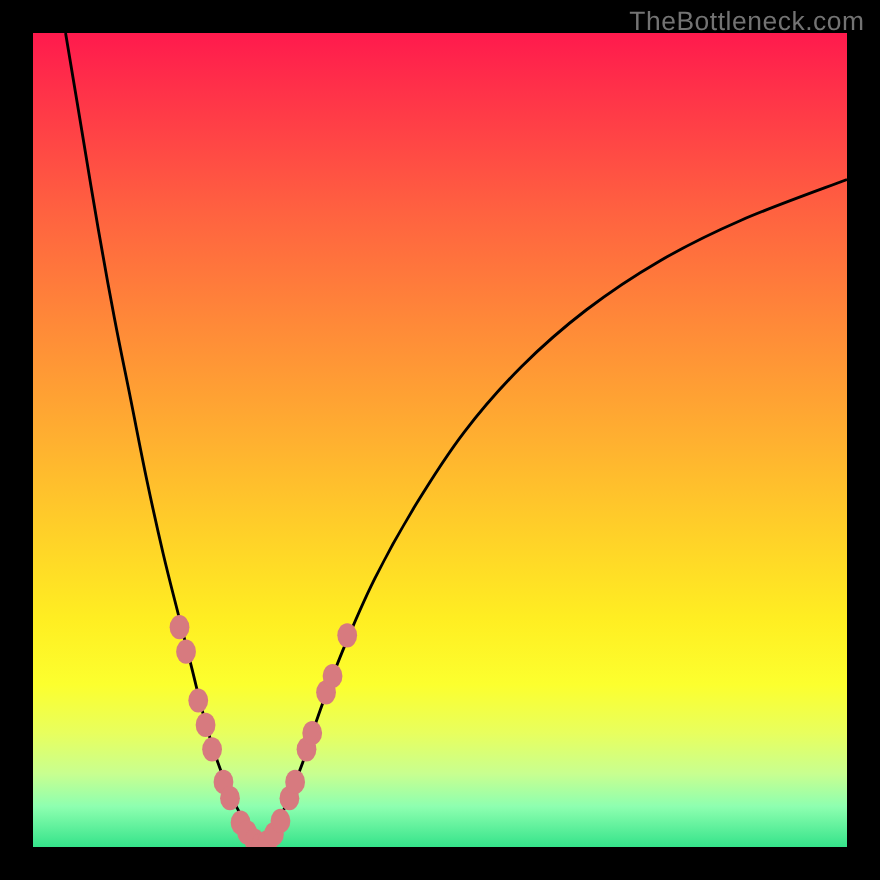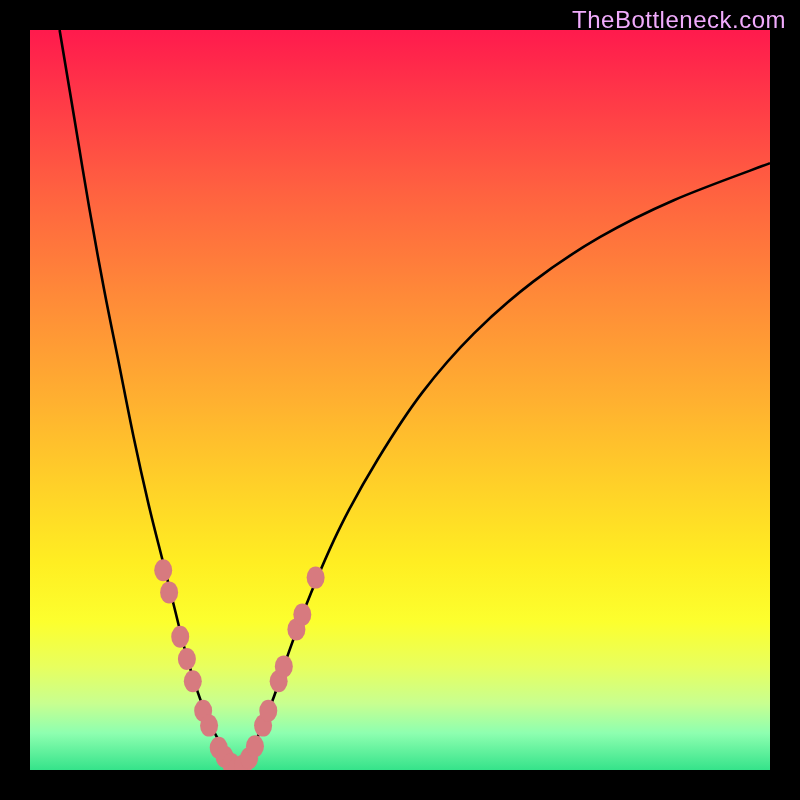--- a/index.html
+++ b/index.html
@@ -36,21 +36,21 @@
       #e8ff5e 86%,
       #c8ff90 91%,
       #8effb0 95%,
       #35e38a 100%
     );
   }
   .watermark {
     position: absolute;
     top: 6px;
     right: 14px;
-    color: #f0abfc;
+    color: #737373;
     font-size: 24px;
     letter-spacing: 0.5px;
     font-weight: 500;
     user-select: none;
   }
   svg {
     position: absolute;
     left: 0;
     top: 0;
   }

